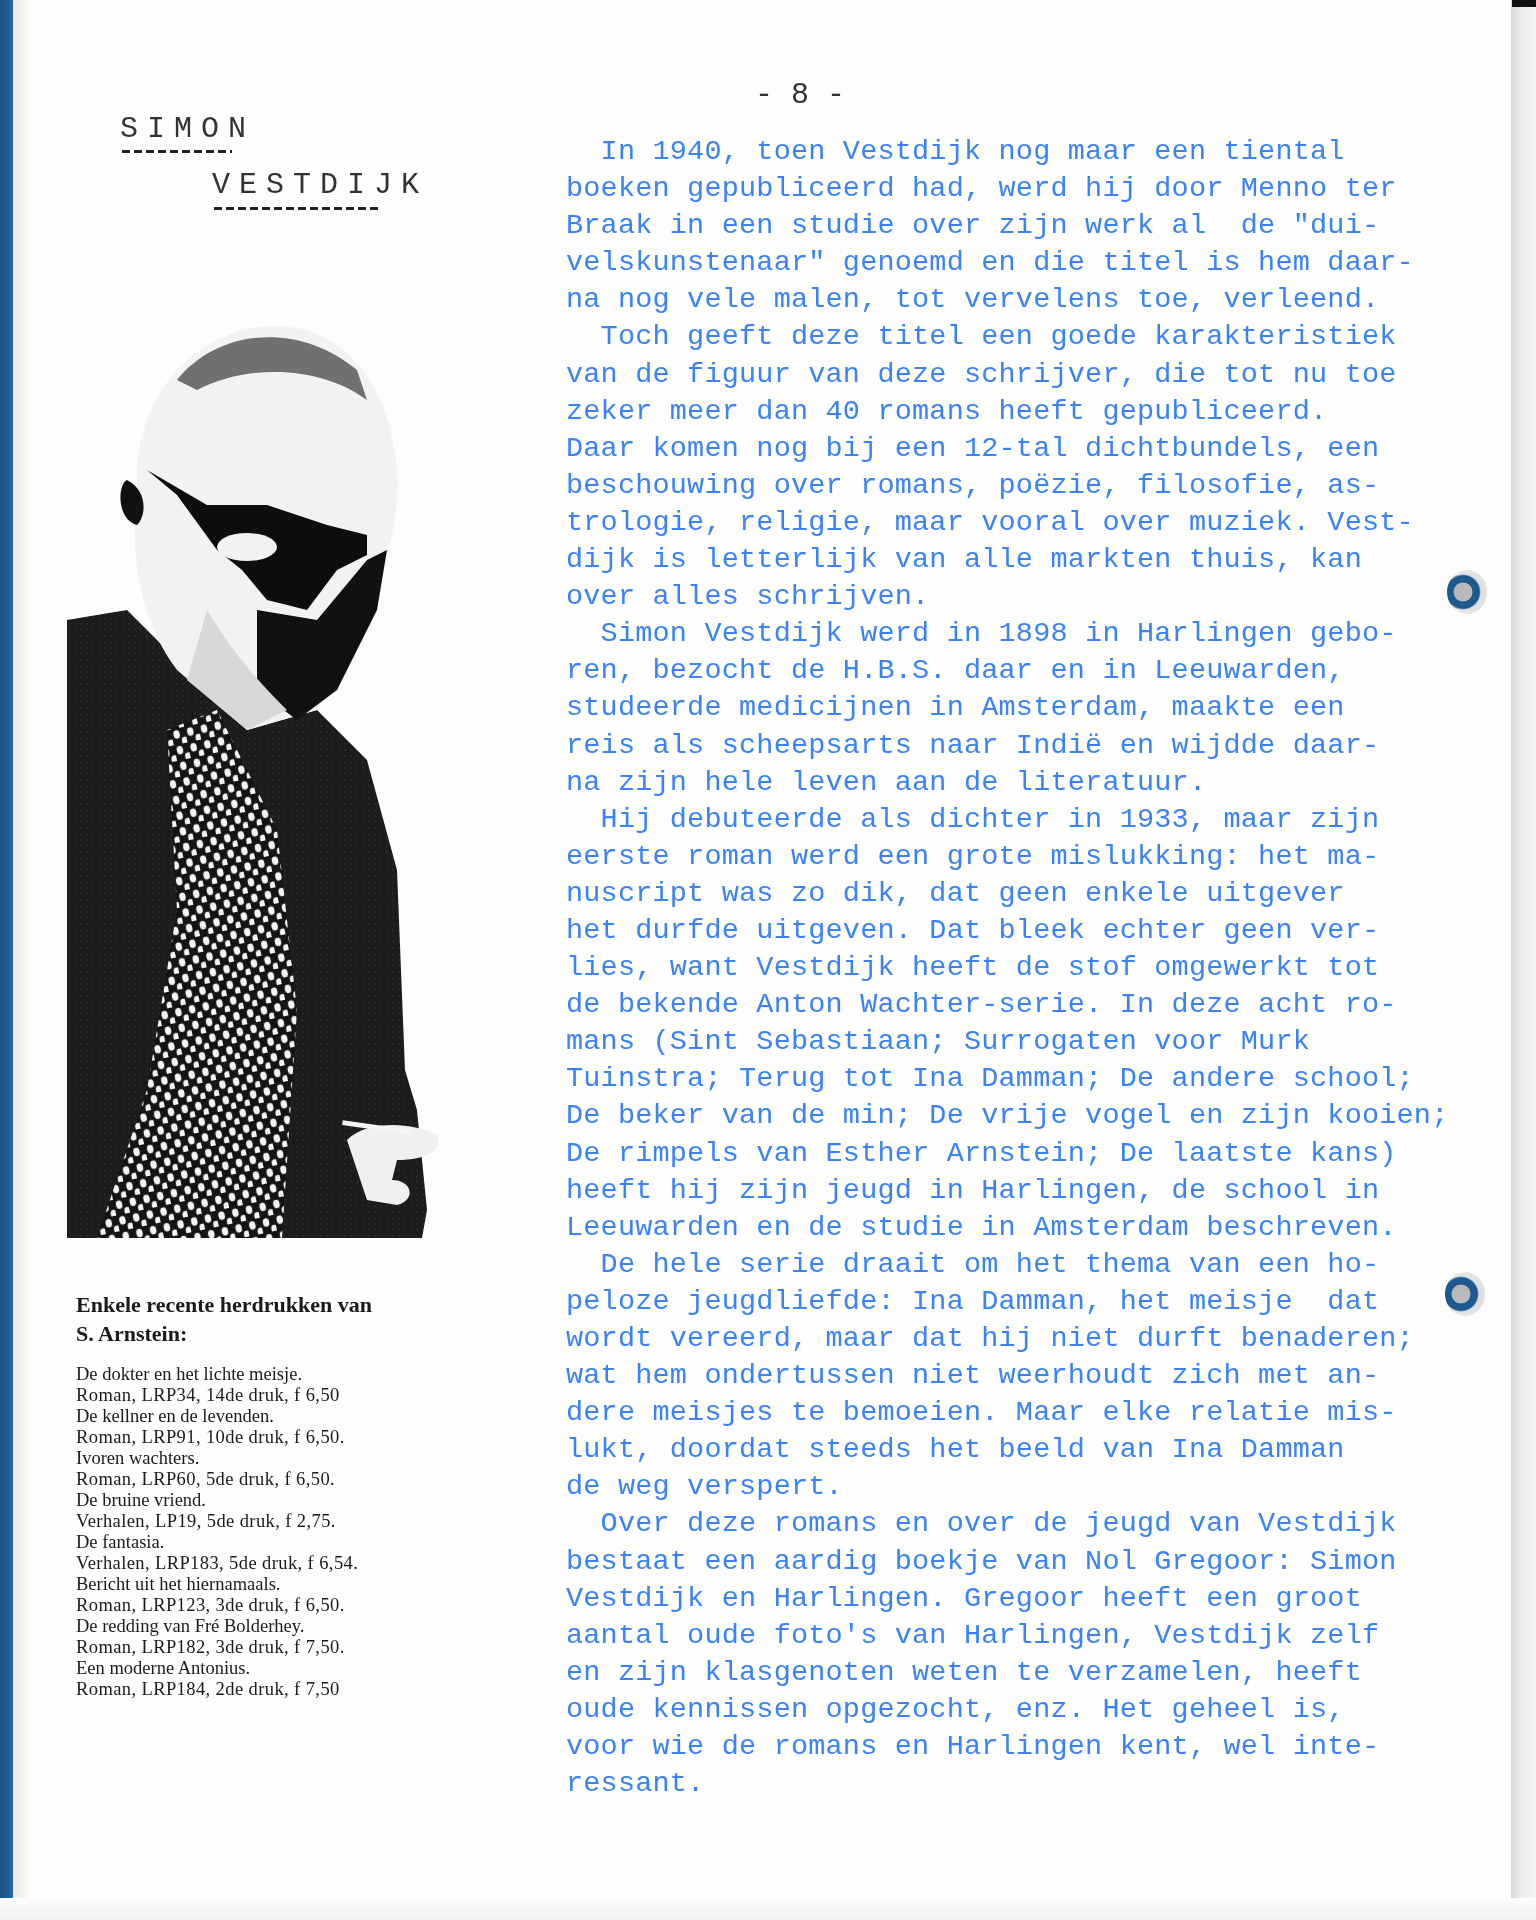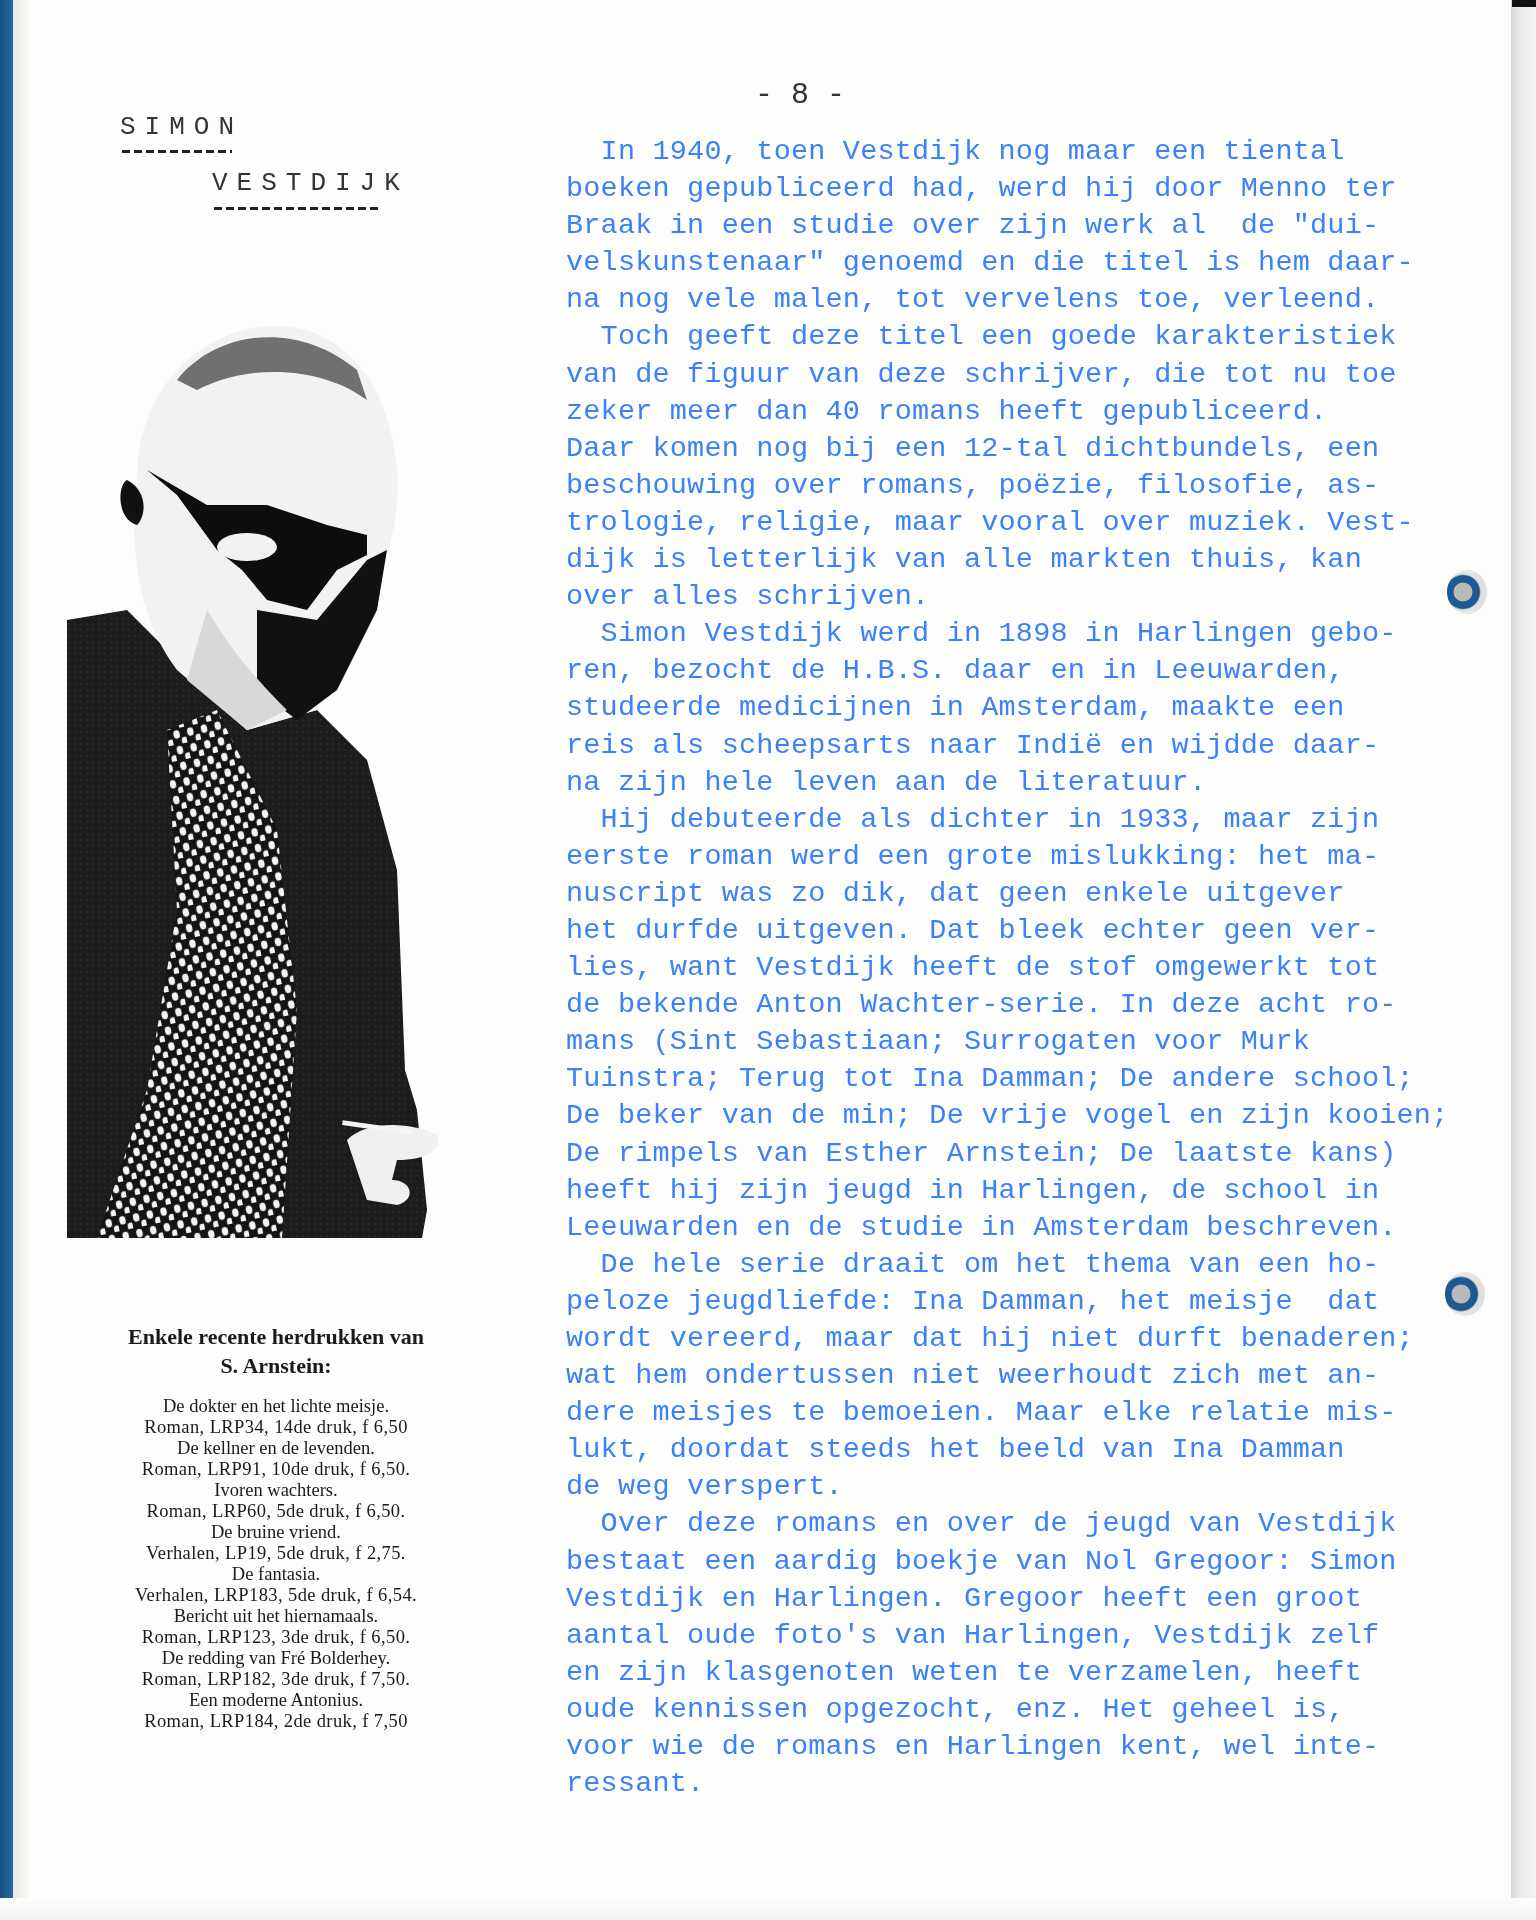--- a/index.html
+++ b/index.html
@@ -29,21 +29,21 @@
     position: absolute; left: 1512px; top: 0; width: 24px; height: 7px; background: #111;
   }
   .bottom-edge {
     position: absolute; left: 0; top: 1898px; width: 1536px; height: 22px;
     background: linear-gradient(180deg, #fdfdfc, #f1f1f0);
   }
 
   
   .title-simon, .title-vestdijk {
     position: absolute; font-family: "Liberation Mono", monospace;
-    font-size: 26px; letter-spacing: 9px; color: #333; font-weight: normal;
+    font-size: 30px; letter-spacing: 9px; color: #333; font-weight: normal;
   }
   .title-simon { left: 120px; top: 112px; }
   .title-vestdijk { left: 212px; top: 168px; }
   .dash-line {
     position: absolute; height: 3px;
     background: repeating-linear-gradient(90deg, #222 0 8px, transparent 8px 12px);
   }
   .dash-1 { left: 122px; top: 150px; width: 110px; }
   .dash-2 { left: 214px; top: 207px; width: 168px; }
 
@@ -53,22 +53,22 @@
   }
 
   
   .photo {
     position: absolute; left: 67px; top: 310px; width: 385px; height: 928px;
   }
   .photo svg { width: 100%; height: 100%; display: block; }
 
   
   .booklist {
-    position: absolute; left: 76px; top: 1322px; width: 400px;
-    font-family: "Liberation Serif", "DejaVu Serif", serif; color: #1a1a1a; text-align: center;
+    position: absolute; left: 76px; top: 1290px; width: 400px;
+    font-family: "Liberation Serif", "DejaVu Serif", serif; color: #1a1a1a;
   }
   .booklist-heading {
     font-weight: bold; font-size: 22px; line-height: 29px; margin: 0 0 16px 0;
   }
   .book-title { font-weight: normal; font-size: 18.5px; line-height: 21px; }
   .book-info { font-size: 18.5px; line-height: 21px; letter-spacing: 0.4px; }
 
   
   .article {
     position: absolute; left: 566px; top: 133px; width: 930px;

